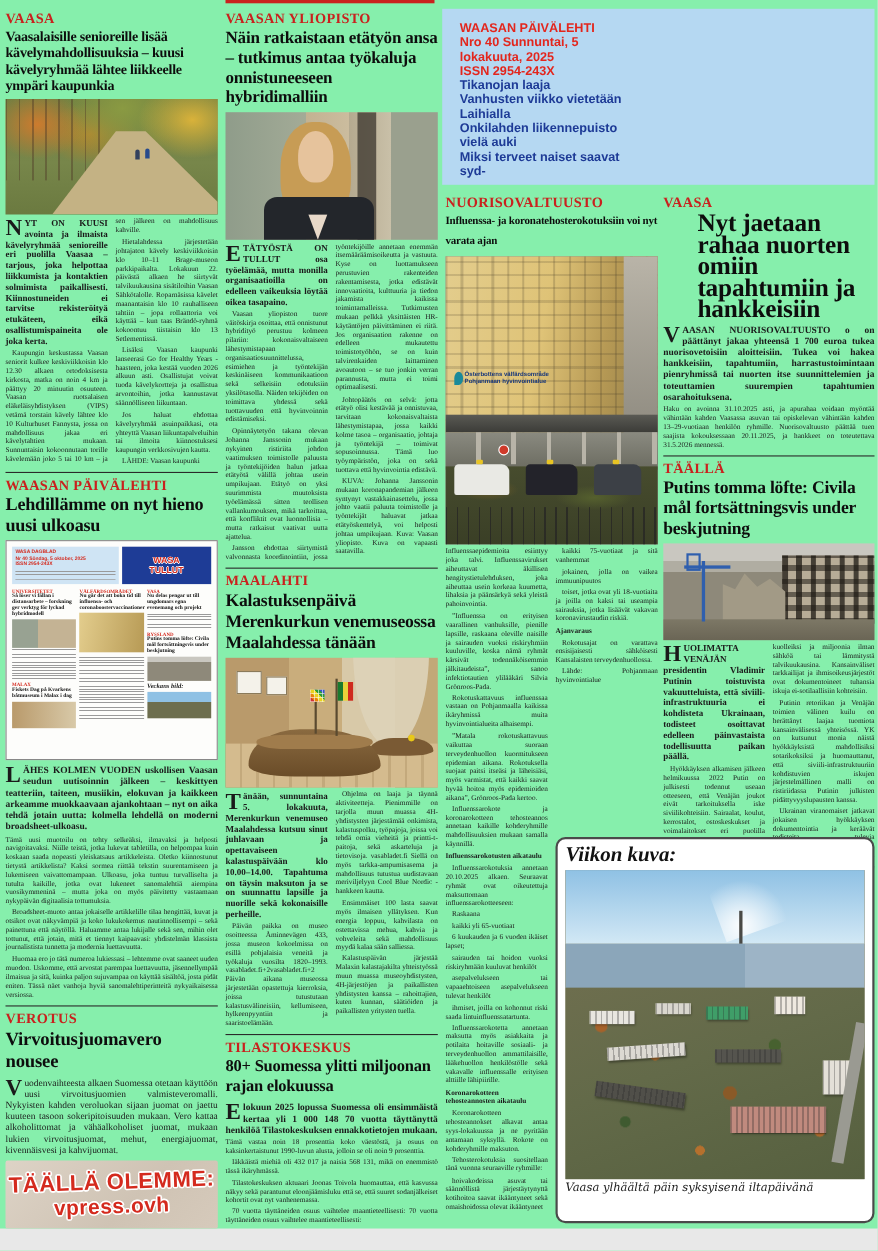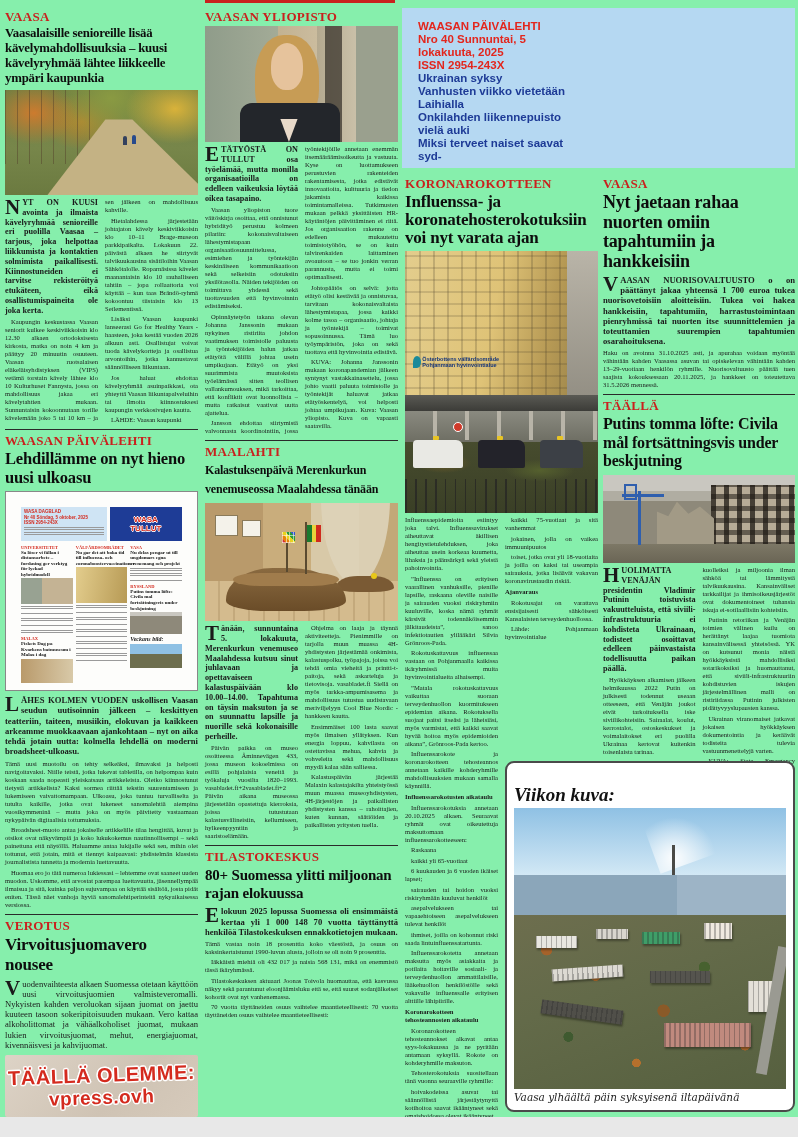--- a/index.html
+++ b/index.html
@@ -11,24 +11,24 @@
   #col3{left:405px;top:173px;width:193px;}
   #col4{left:603px;top:173px;width:192px;}
   .topcut{position:absolute;left:205px;top:0;width:190px;height:3px;background:#c9211e;}
 
   .kicker{font-weight:bold;font-size:13px;line-height:15px;color:#c9211e;letter-spacing:.3px;margin:3px 0 2px;}
   .headline{font-weight:bold;color:#0d0d0d;margin:1px 0 4px;letter-spacing:-.2px;}
   .h-seniors{font-size:12.8px;line-height:15px;}
   .h-hybrid{font-size:15.5px;line-height:18px;}
   .h-redesign{font-size:16.5px;line-height:18.5px;}
   .h-tax{font-size:17px;line-height:20px;}
-  .h-fishing{font-size:12px;line-height:19px;}
+  .h-fishing{font-size:16px;line-height:19px;}
   .h-stats{font-size:15px;line-height:18px;}
-  .h-vax{font-size:17px;line-height:18px;}
-  .h-youth{font-size:18px;line-height:19.5px;}
+  .h-vax{font-size:10px;line-height:18px;}
+  .h-youth{font-size:23px;line-height:19.5px;margin-left:31px;}
   .h-russia{font-size:16px;line-height:18.5px;}
 
   .btext{font-size:6.6px;line-height:8px;text-align:justify;}
   .btext p{margin:0 0 2.5px;}
   .btext p + p{text-indent:6px;}
   .btext p.subhead{font-weight:bold;text-indent:0;margin-top:3px;}
   .cols2{columns:2;column-gap:7px;}
   .vaxbody{height:619px;column-fill:auto;overflow:hidden;}
   .lead{font-weight:bold;font-size:8.2px;line-height:9.8px;text-align:justify;margin:0 0 3px;}
   .lead.wide{font-size:8.6px;line-height:10.2px;}
@@ -117,21 +117,21 @@
   .bo-flag1{position:absolute;left:40%;top:24%;width:13px;height:11px;background:
     repeating-linear-gradient(0deg,rgba(255,255,255,.55) 0 .8px,transparent .8px 3.7px),
     repeating-linear-gradient(90deg,rgba(255,255,255,.55) 0 .8px,transparent .8px 3.7px),
     linear-gradient(45deg,#d23333 0 20%,#e8830a 20% 40%,#e8d21e 40% 60%,#2a9a3a 60% 80%,#3355cc 80%);}
   .bo-flag2{position:absolute;left:53%;top:18%;width:14px;height:17px;background:linear-gradient(90deg,#1a7a2e 0 33%,#e8d23a 33% 66%,#cf2a1e 66%);}
   .bo-pole1{position:absolute;left:42%;top:24%;width:1.5px;height:34%;background:#5a4a30;}
   .bo-pole2{position:absolute;left:52%;top:16%;width:1.5px;height:44%;background:#5a4a30;}
   .bo-flower{position:absolute;right:11%;bottom:36%;width:6px;height:6px;background:#e8c818;border-radius:50%;}
 
   
-  .thumb{height:200px;border:1px solid #888;background:#fdfdfb;padding:15px;box-sizing:border-box;
+  .thumb{height:200px;border:1px solid #888;background:#fdfdfb;padding:5px;box-sizing:border-box;
          font-family:"Liberation Sans",sans-serif;overflow:hidden;margin:2px 0 4px;}
   .t-mast{display:flex;gap:3px;margin-bottom:2px;}
   .t-mast-left{flex:1;background:#cfe4f4;padding:2px 3px;}
   .t-red{color:#d42a1e;font-size:4.5px;line-height:5.4px;font-weight:bold;}
   .t-logo{width:45%;background:#1e3c96;color:#d42a1e;font-weight:bold;font-size:8px;line-height:9px;text-align:center;
           display:flex;flex-direction:column;justify-content:center;
           text-shadow:.6px 0 #fff,-.6px 0 #fff,0 .6px #fff,0 -.6px #fff;}
   .t-cols{display:flex;gap:3px;}
   .t-col{flex:1;min-width:0;}
   .t-kick{color:#d42a1e;font-weight:bold;font-size:4.5px;line-height:5px;margin-top:2px;font-family:"Liberation Serif",serif;}
@@ -148,21 +148,21 @@
   
   .ad{height:62px;margin-top:5px;background:linear-gradient(135deg,#ddd3c6,#cfc3b4 60%,#d6cabb);
       display:flex;flex-direction:column;align-items:center;justify-content:center;border-radius:2px;cursor:pointer;}
   .ad-l1,.ad-l2{font-family:"Liberation Sans",sans-serif;font-weight:bold;color:#d42a1e;transform:rotate(-2deg);letter-spacing:.5px;
       text-shadow:1.5px 0 #fff,-1.5px 0 #fff,0 1.5px #fff,0 -1.5px #fff,1px 1px #fff,-1px -1px #fff,1px -1px #fff,-1px 1px #fff;}
   .ad-l1{font-size:20px;line-height:24px;}
   .ad-l2{font-size:19px;line-height:22px;}
 
   
   #weekpic{position:absolute;left:505px;top:761px;width:290px;height:351px;background:#fff;border:2px solid #4a4a4a;
-           border-radius:9px;padding:20px 7px 4px;z-index:6;box-sizing:border-box;}
+           border-radius:9px;padding:3px 7px 4px;z-index:6;box-sizing:border-box;}
   .wk-title{font-family:"Liberation Serif",serif;font-style:italic;font-weight:bold;font-size:19px;line-height:24px;color:#111;}
   .wk-photo{position:relative;height:281px;overflow:hidden;margin-top:1px;background:#6d6e4e;}
   .air-sky{position:absolute;left:0;right:0;top:0;height:24%;background:linear-gradient(#8fc1e4,#d2e8f5);}
   .air-smoke{position:absolute;left:50%;top:2%;width:22%;height:18%;transform:rotate(-20deg);
     background:radial-gradient(ellipse at 30% 80%,rgba(255,255,255,.95),rgba(255,255,255,0) 70%);}
   .air-chim{position:absolute;left:58%;top:13%;width:3px;height:30px;background:#4a4a46;}
   .air-water{position:absolute;left:0;right:0;top:24%;height:14%;background:linear-gradient(90deg,#8ba6ba 0 60%,#9db4c6 60%);}
   .air-land{position:absolute;left:0;right:0;top:38%;bottom:0;background:
     radial-gradient(circle 9px at 12% 20%,#a5622a 0 60%,transparent 65%),
     radial-gradient(circle 8px at 30% 35%,#b5702d 0 60%,transparent 65%),
@@ -276,20 +276,21 @@
       <div class="ad">
         <span class="ad-l1">TÄÄLLÄ OLEMME:</span>
         <span class="ad-l2">vpress.ovh</span>
       </div>
     </article>
   </section>
 
   <section class="col" id="col2">
     <article>
       <div class="kicker">VAASAN YLIOPISTO</div>
+      <h1 class="headline h-hybrid">Näin ratkaistaan etätyön ansa – tutkimus antaa työkaluja onnistuneeseen hybridimalliin</h1>
       <div class="photo ph-hybrid">
         <div class="w-window"></div>
         <div class="w-hair"></div>
         <div class="w-face"></div>
         <div class="w-body"></div>
         <div class="w-shirt"></div>
       </div>
       <div class="btext cols2">
         <p class="lead">ETÄTYÖSTÄ ON TULLUT osa työelämää, mutta monilla organisaatioilla on edelleen vaikeuksia löytää oikea tasapaino.</p>
       <p>Vaasan yliopiston tuore väitöskirja osoittaa, että onnistunut hybridityö perustuu kolmeen pilariin: kokonaisvaltaiseen lähestymistapaan organisaatiosuunnittelussa, esimiehen ja työntekijän keskinäiseen kommunikaatioon sekä selkeisiin odotuksiin yksilötasolla. Näiden tekijöiden on toimittava yhdessä sekä tuottavuuden että hyvinvoinnin edistämiseksi.</p>
@@ -340,30 +341,30 @@
           <p>70 vuotta täyttäneiden osuus vaihtelee maantieteellisesti: 70 vuotta täyttäneiden osuus vaihtelee maantieteellisesti:</p>
         </div>
     </article>
   </section>
 
   <header id="masthead">
     <div class="mh-left">
       <div class="mh-red">WAASAN PÄIVÄLEHTI</div>
       <div class="mh-red">Nro 40 Sunnuntai, 5 lokakuuta, 2025</div>
       <div class="mh-red">ISSN 2954-243X</div>
-      <div class="mh-navy">Ukrainan syksy</div>
+      <div class="mh-navy">Tikanojan laaja</div>
       <div class="mh-navy">Vanhusten viikko vietetään Laihialla</div>
       <div class="mh-navy">Onkilahden liikennepuisto vielä auki</div>
       <div class="mh-navy">Miksi terveet naiset saavat syd-</div>
     </div>
   </header>
 
   <section class="col" id="col3">
     <article>
-      <div class="kicker">KORONAROKOTTEEN</div>
+      <div class="kicker">NUORISOVALTUUSTO</div>
       <h1 class="headline h-vax">Influenssa- ja koronatehosterokotuksiin voi nyt varata ajan</h1>
       <div class="photo ph-vax">
         <div class="hv-build"></div>
         <div class="hv-grey"></div>
         <div class="hv-logo-dot"></div>
         <div class="hv-sign">
           <div>Österbottens välfärdsområde</div>
           <div>Pohjanmaan hyvinvointialue</div>
         </div>
         <div class="hv-canopy"></div>

